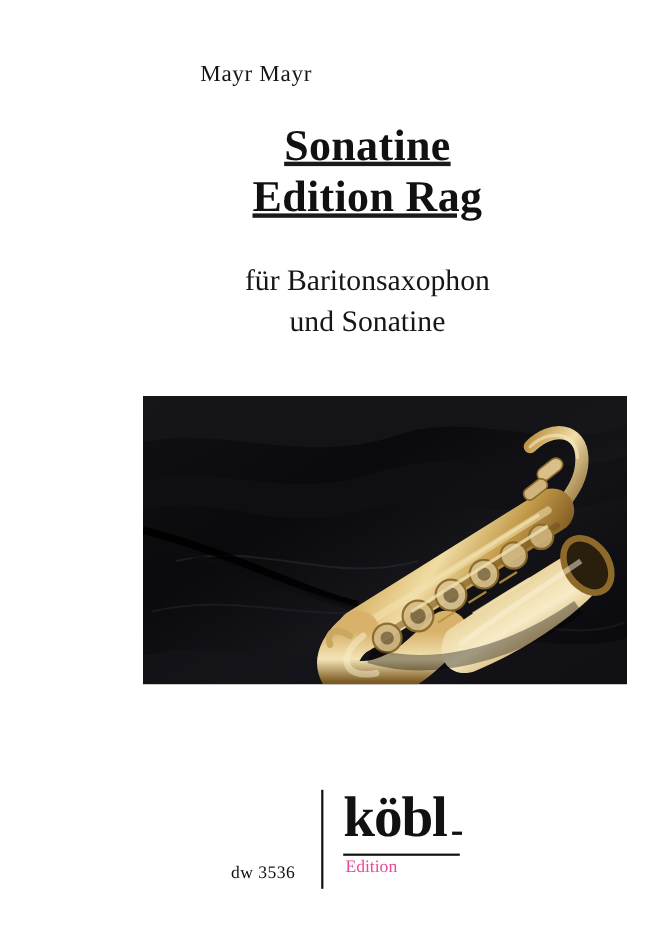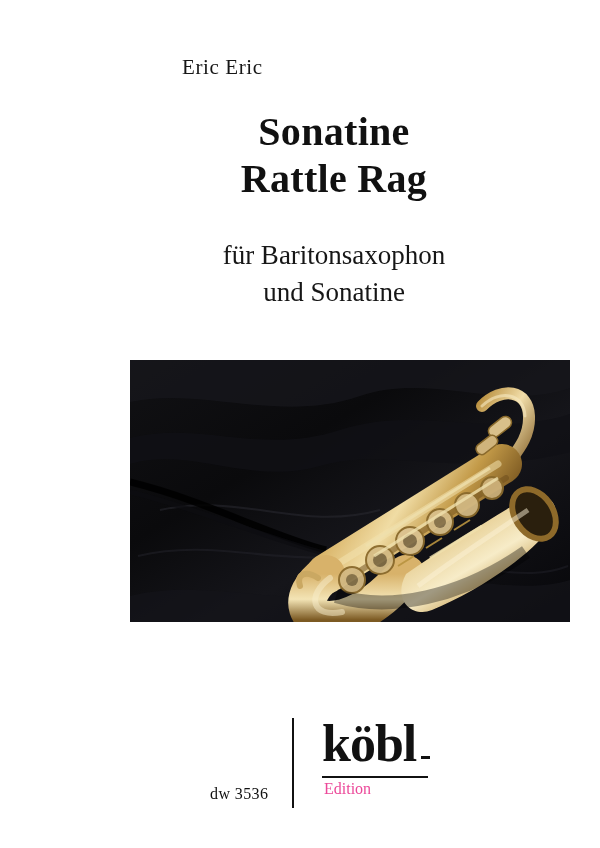--- a/index.html
+++ b/index.html
@@ -35,20 +35,21 @@
   }
 
   
   .title-block {
     position: absolute;
     left: 0;
     right: 0;
     top: 108px;
     text-align: center;
     padding-left: 68px;  
+    text-decoration: underline;
   }
   .title-line {
     font-family: "Liberation Serif", serif;
     font-size: 40px;
     font-weight: 700;
     line-height: 1.18;
     letter-spacing: 0.3px;
     color: #111111;
   }
 
@@ -77,21 +78,21 @@
     overflow: hidden;
     background: #0b0b0d;
   }
   .cover-photo svg {
     display: block;
   }
 
   
   .logo-area {
     position: absolute;
-    left: 322px;
+    left: 312px;
     top: 718px;
     width: 110px;
     height: 90px;
   }
   .logo-word {
     font-family: "Liberation Serif", serif;
     font-size: 52px;
     font-weight: 700;
     letter-spacing: -1px;
     line-height: 1;
@@ -142,25 +143,25 @@
     width: 1.5px;
     height: 90px;
     background: #111;
   }
 </style>
 </head>
 <body>
 
 <div class="page">
 
-  <div class="composer">Eric Eric</div>
+  <div class="composer">Mayr Mayr</div>
 
   <div class="title-block">
     <div class="title-line">Sonatine</div>
-    <div class="title-line">Rattle Rag</div>
+    <div class="title-line">Edition Rag</div>
   </div>
 
   <div class="subtitle-block">
     <div class="subtitle-line">für Baritonsaxophon</div>
     <div class="subtitle-line">und Sonatine</div>
   </div>
 
   <div class="cover-photo">
     <svg width="440" height="262" viewBox="0 0 440 262" xmlns="http://www.w3.org/2000/svg">
       <defs>

